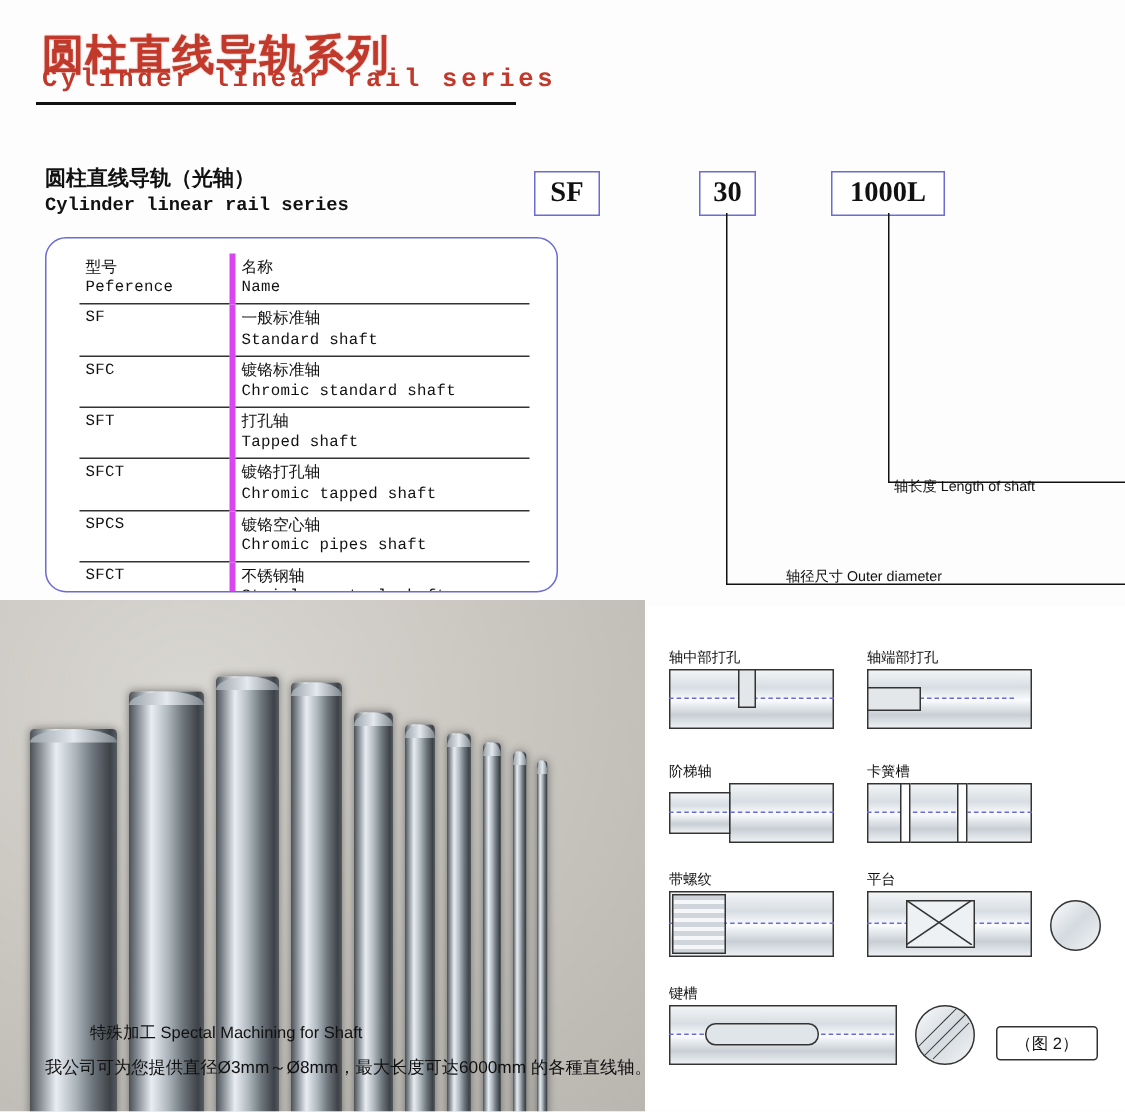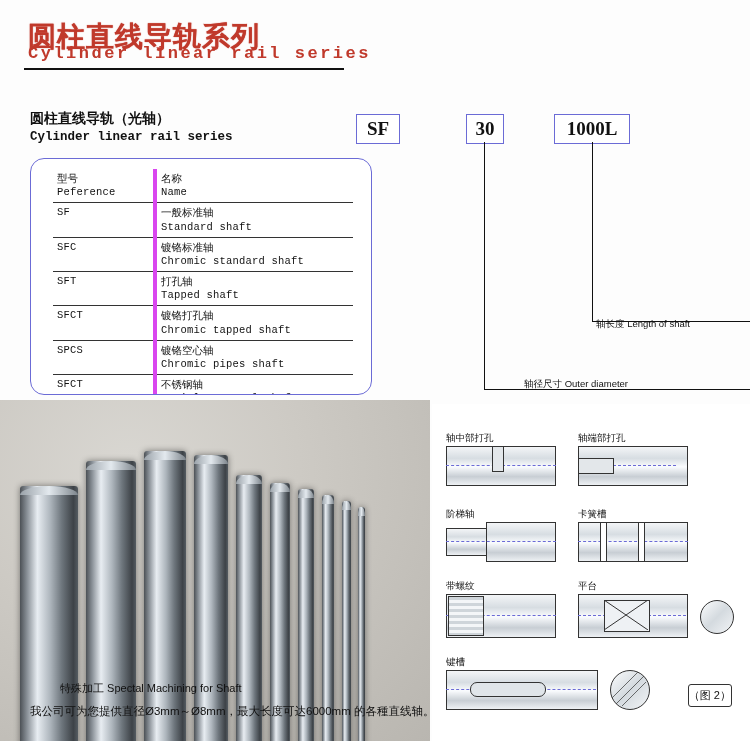--- a/index.html
+++ b/index.html
@@ -125,21 +125,21 @@
     background:linear-gradient(to bottom,#f3f5f7 0%,#d7dde2 30%,#fafcfe 52%,#c8ced4 78%,#eef1f4 100%);
   }
   .dash{position:absolute;border-top:1px dashed #6b6bd6;left:0;right:0;}
   .hole{position:absolute;border:1px solid #333;background:#e3e7ea;}
   .circ{position:absolute;border:1px solid #333;border-radius:50%;
     background:linear-gradient(135deg,#fbfcfd 0%,#d4dadf 50%,#f2f4f6 100%);}
 
   .fig-no{
     position:absolute;right:18px;bottom:34px;
     border:1px solid #333;border-radius:3px;
-    padding:3px 0;font-size:11px;color:#111;background:#fff;text-align:center;
+    padding:3px 12px;font-size:11px;color:#111;background:#fff;text-align:center;
   }
 
   
   .note1{
     position:absolute;left:60px;top:681px;font-size:11px;color:#111;
   }
   .note2{
     position:absolute;left:30px;top:704px;font-size:11.5px;color:#111;
   }
 </style>

